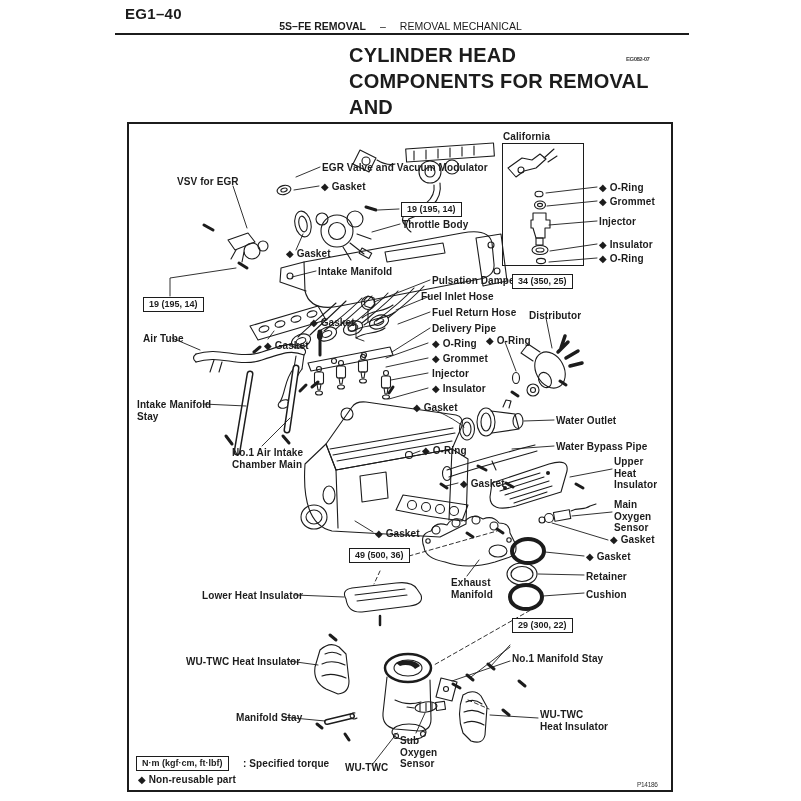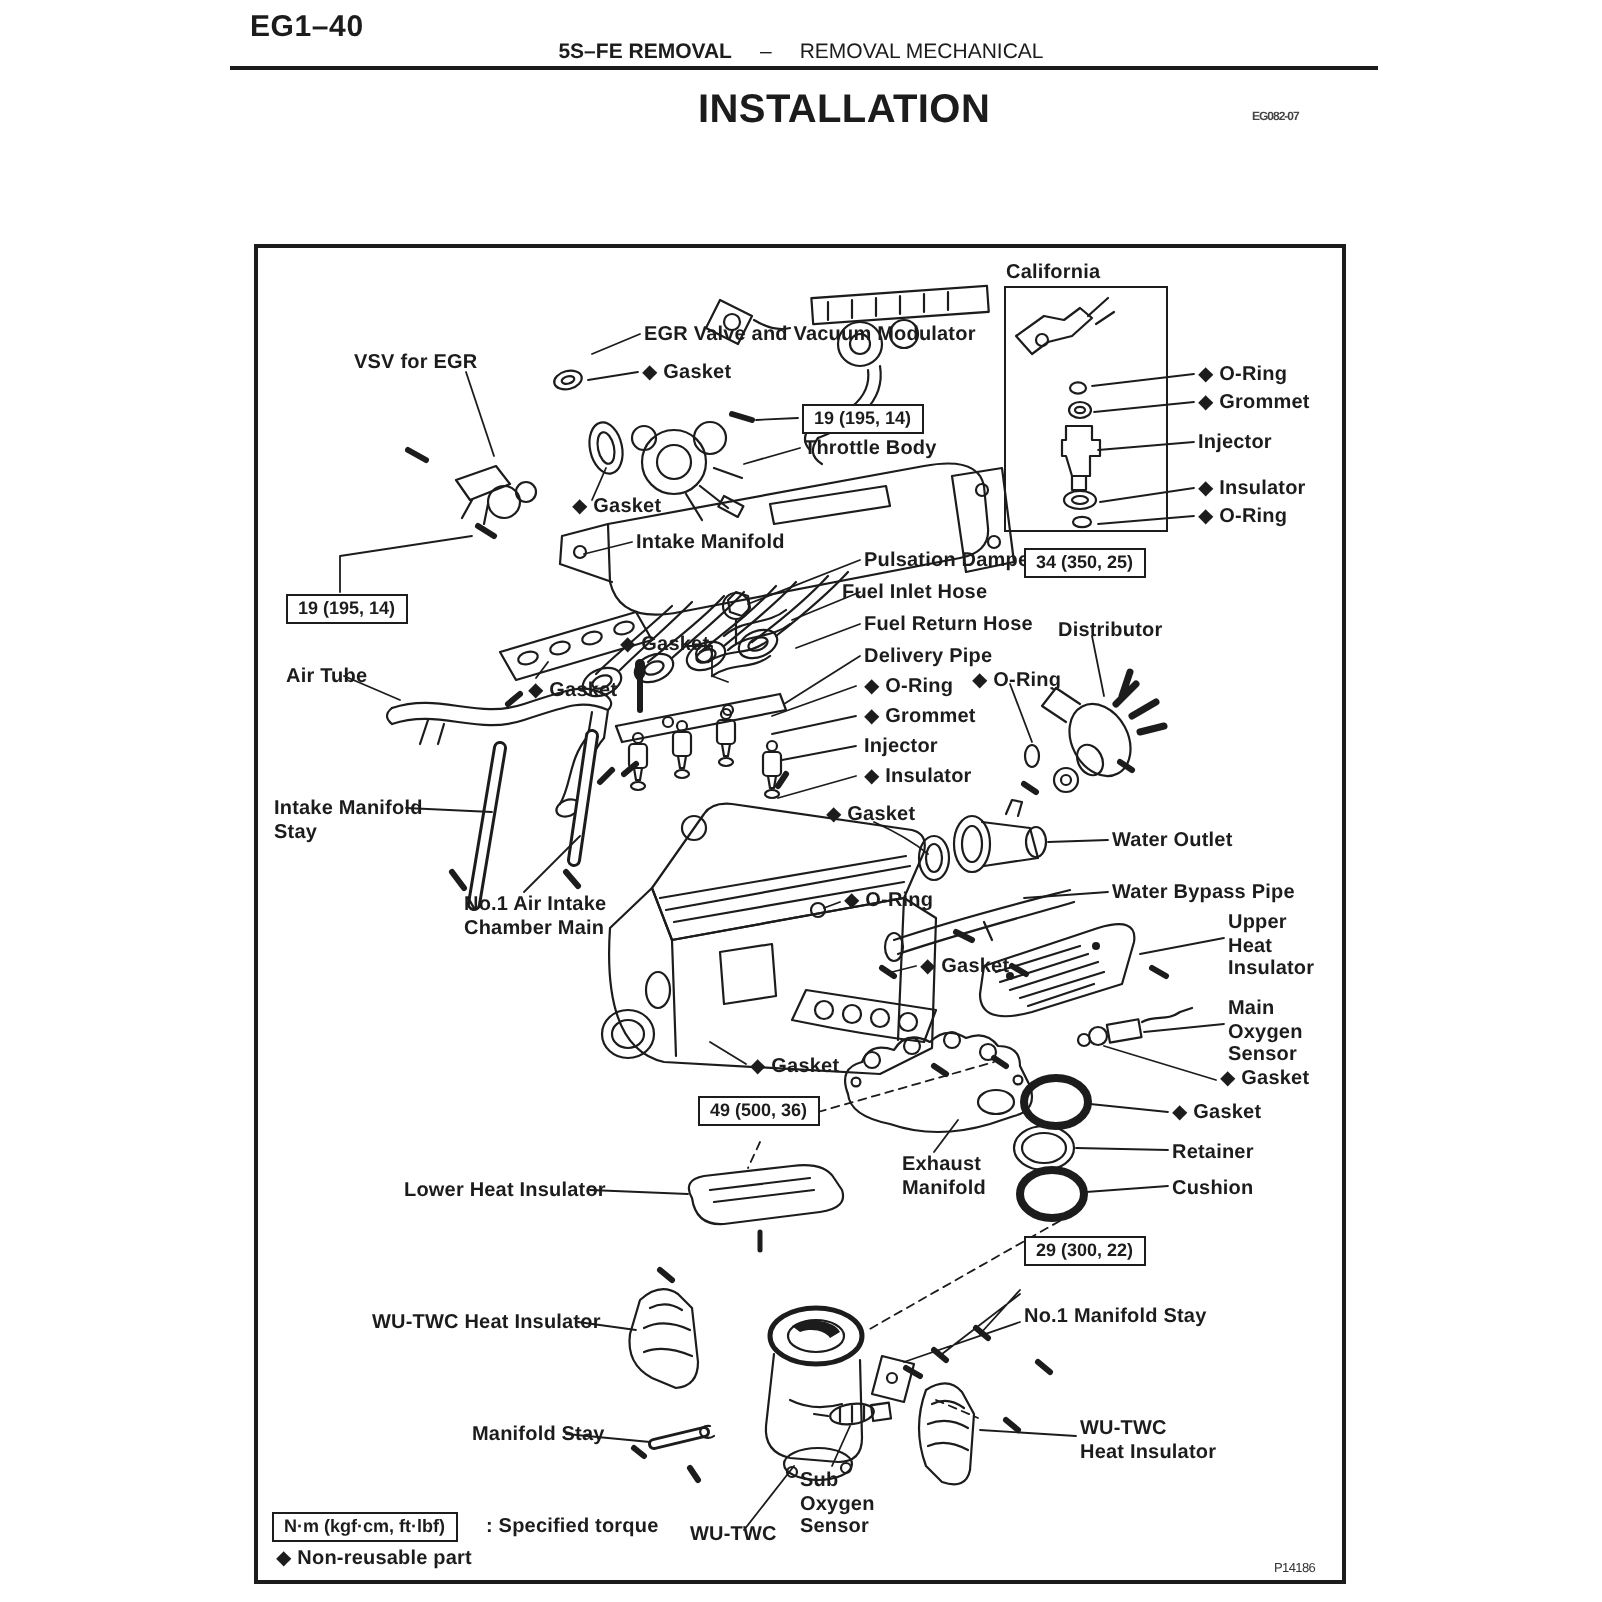--- a/index.html
+++ b/index.html
@@ -24,21 +24,22 @@
 </style>
 </head>
 <body>
 
 <div class="pageno">EG1–40</div>
 <div class="runhead">
   <span class="b">5S–FE REMOVAL</span><span class="sep">–</span><span>REMOVAL MECHANICAL</span>
 </div>
 <div class="rule"></div>
 <div class="titleblock">
-  <div>INSTALLATION</div>
+  <div>CYLINDER HEAD</div>
+  <div>COMPONENTS FOR REMOVAL AND</div>
 </div>
 <div class="titlecode">EG082-07</div>
 
 <div class="frame"></div>
 <div class="cabox"></div>
 
 <svg class="art" width="801" height="801" viewBox="0 0 801 801">
 <g stroke="#1c1c1c" fill="none" stroke-width="1.1" stroke-linecap="round" stroke-linejoin="round">
 
   <g>

